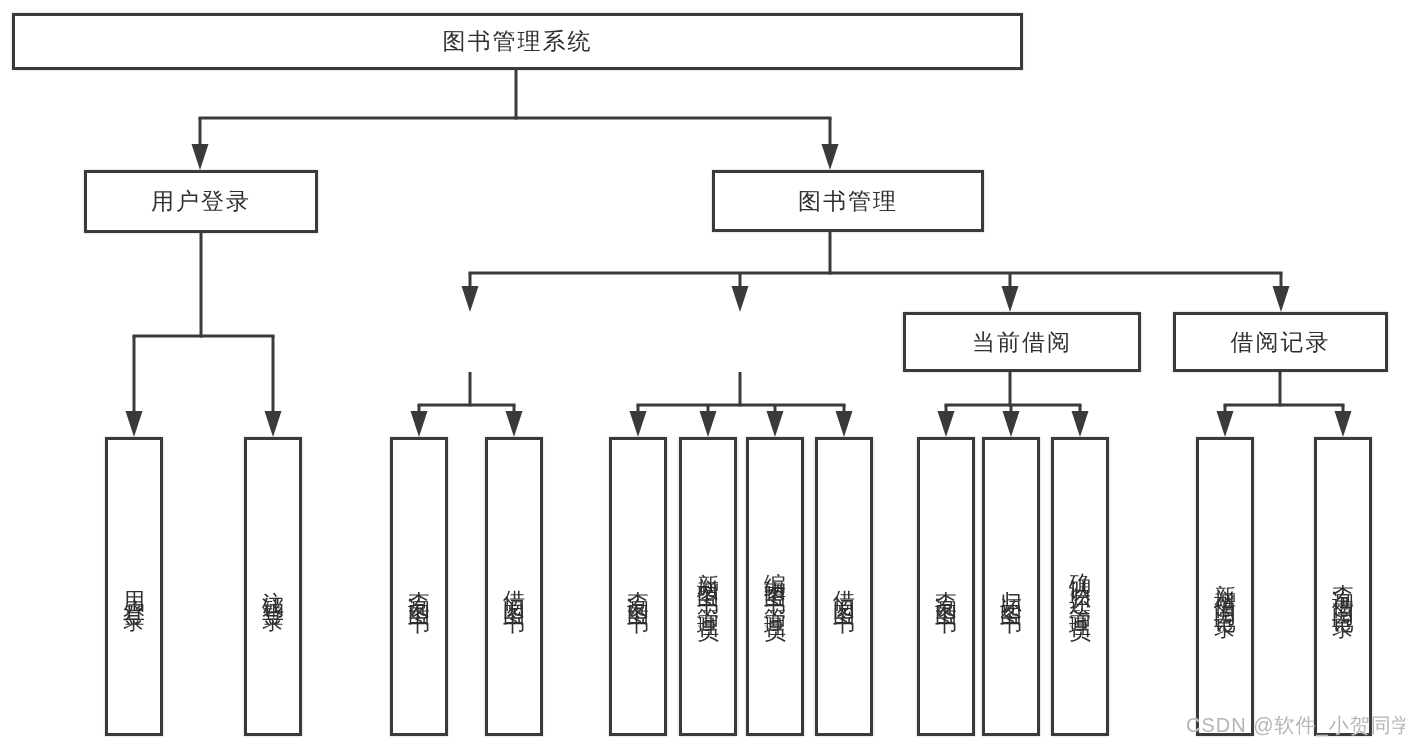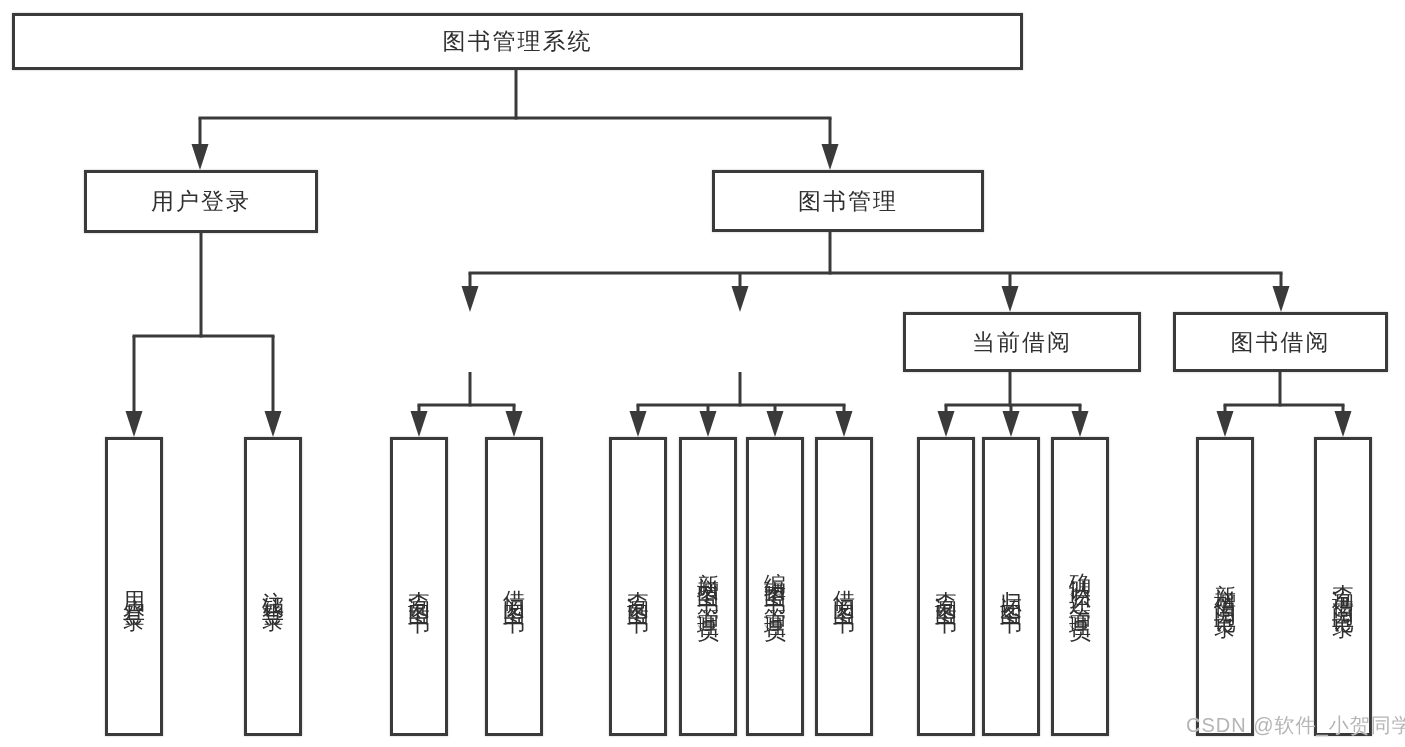--- a/index.html
+++ b/index.html
@@ -176,21 +176,21 @@
     <span>用户登录</span>
   </div>
   <div class="node hlabel n-book-mgmt">
     <span>图书管理</span>
   </div>
 
   <div class="node hlabel n-current-borrow">
     <span>当前借阅</span>
   </div>
   <div class="node hlabel n-borrow-records">
-    <span>图书借阅</span>
+    <span>借阅记录</span>
   </div>
 
   <div class="node leaf n-leaf-user-login">
     <span>用户登录</span>
   </div>
   <div class="node leaf n-leaf-logout">
     <span>注销登录</span>
   </div>
   <div class="node leaf n-leaf-nb-query">
     <span>查询图书</span>

